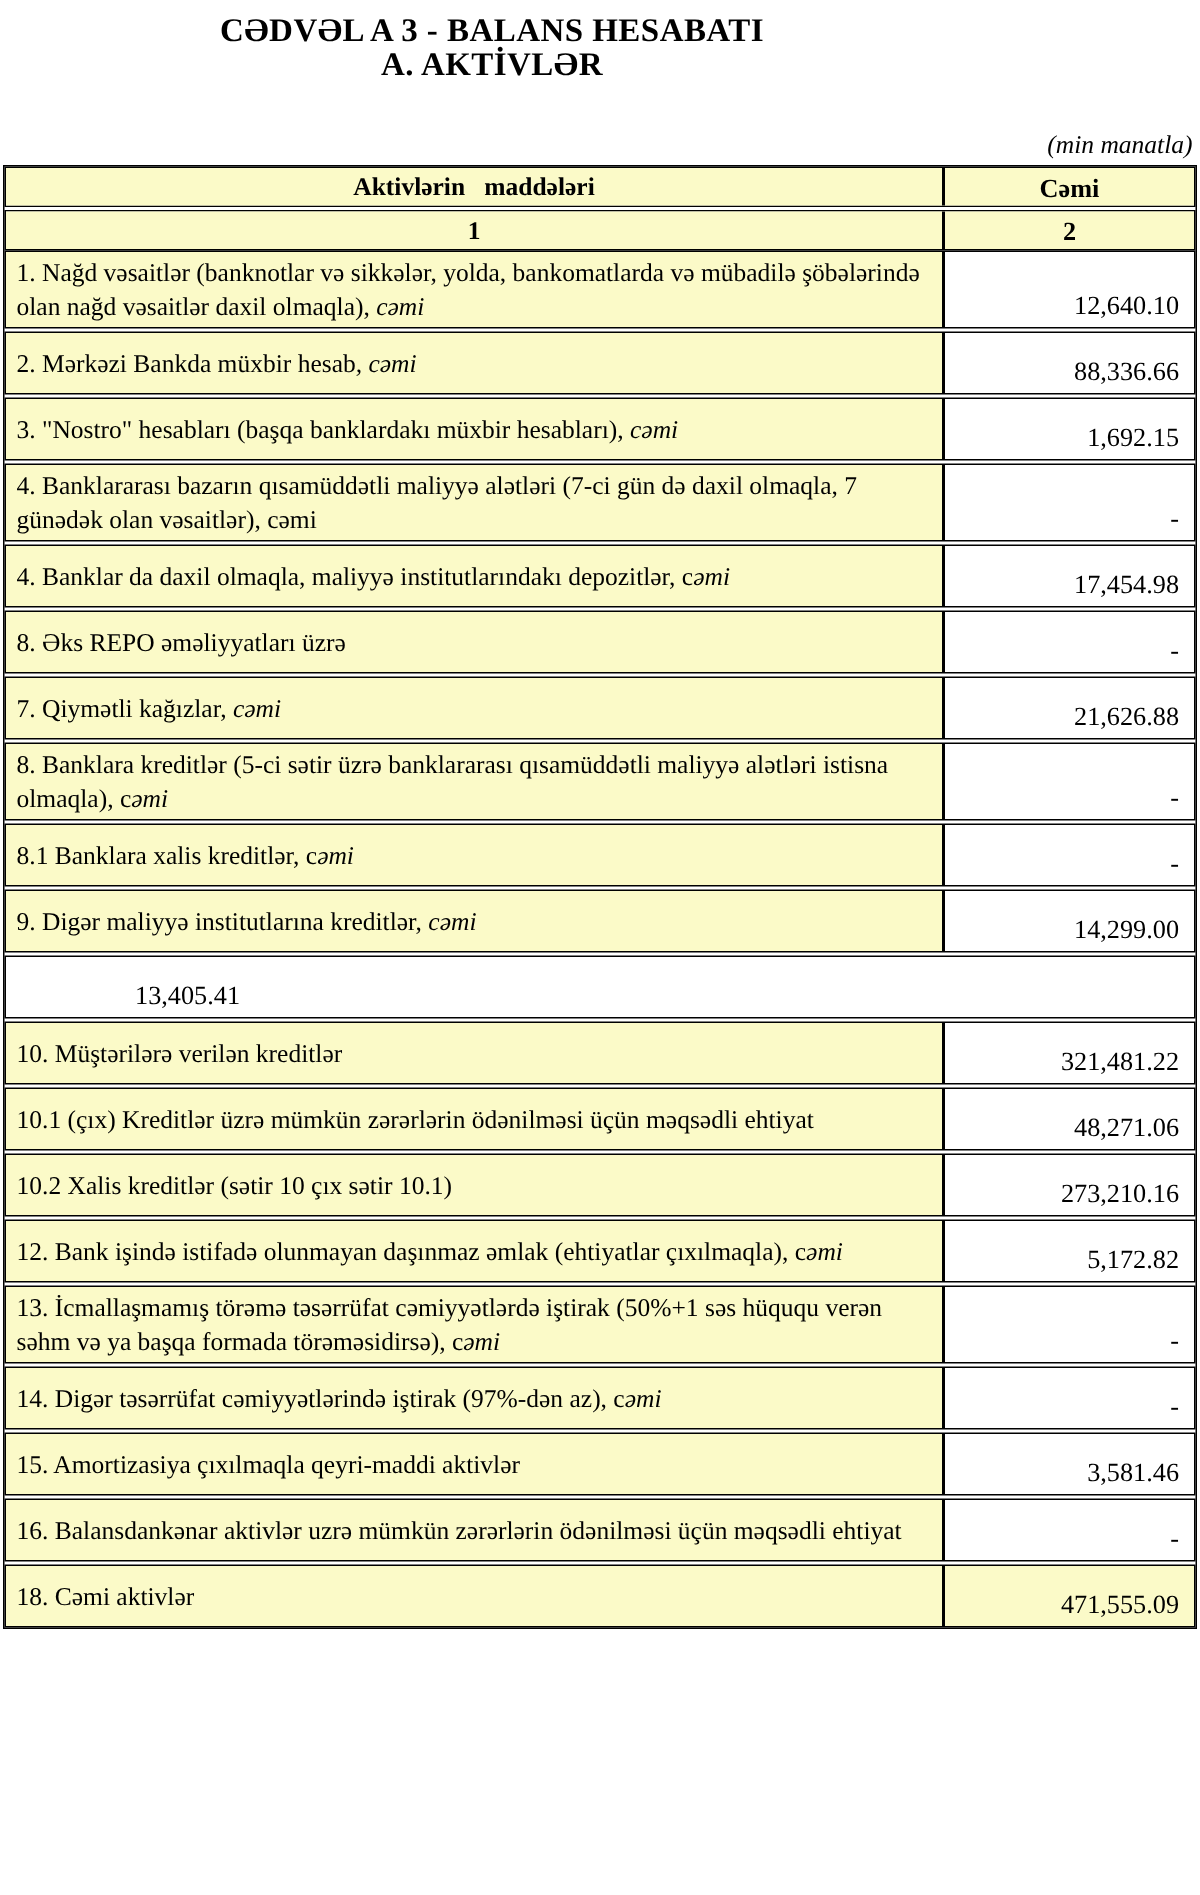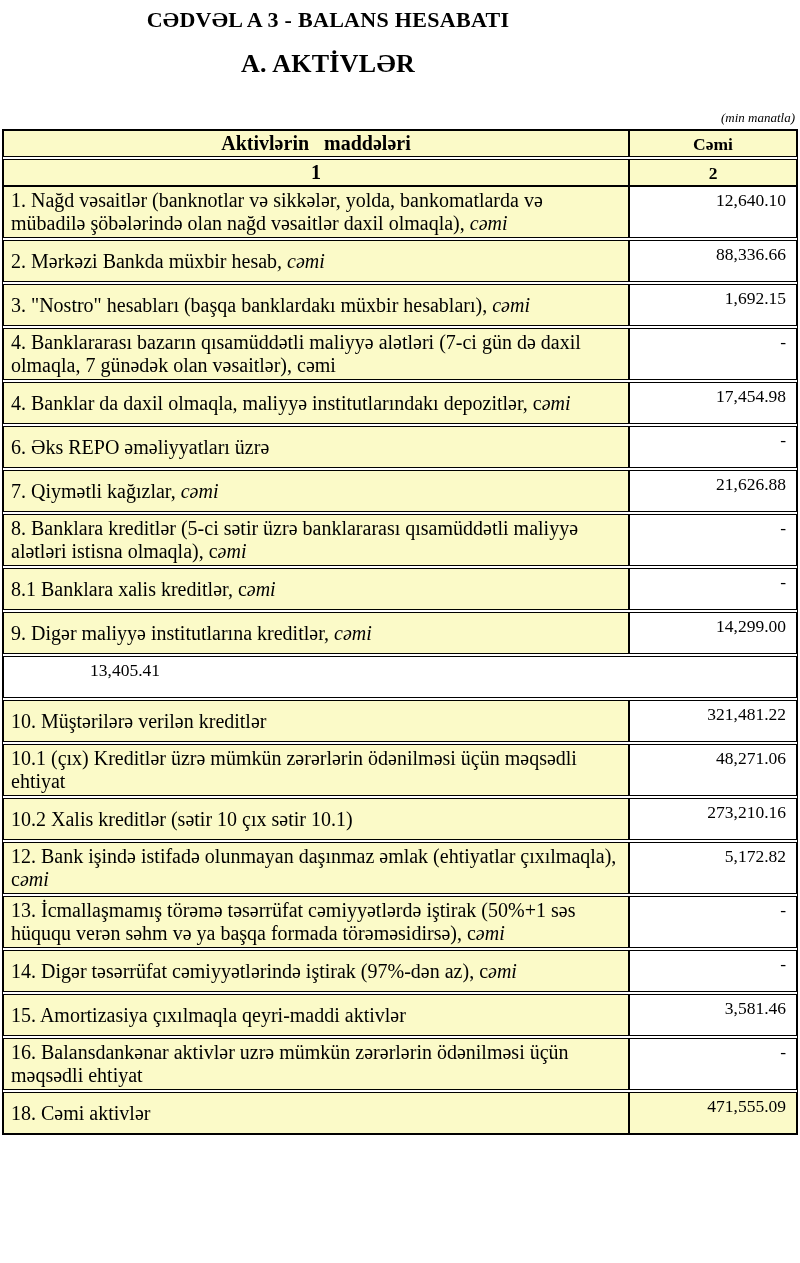--- a/index.html
+++ b/index.html
@@ -27,66 +27,66 @@
     text-align: center;
     padding-left: 24px;
   }
   .doc-title {
     font-size: 22px;
     font-weight: bold;
     letter-spacing: 0.3px;
     line-height: 1.0;
   }
   .doc-subtitle {
-    font-size: 26px;
+    font-size: 22px;
     font-weight: bold;
     letter-spacing: 0.3px;
     line-height: 1.0;
-    margin-top: 20px;
+    margin-top: 1px;
   }
   .unit-note {
     margin-top: 33px;
     margin-bottom: 3px;
     padding-right: 5px;
     text-align: right;
     font-style: italic;
-    font-size: 13px;
+    font-size: 17px;
   }
   .table-wrap {
     margin: 0 2px 0 2px;
     border: 1px solid var(--border);
     background: #fff;
   }
   .row {
     display: flex;
     border: 1px solid var(--border);
     margin-top: 2px;
     min-height: 42px;
   }
   .row:first-child { margin-top: 0; }
   .row.hdr  { min-height: 25px; }
   .row.sub  { min-height: 21px; }
   .label-cell {
     flex: 1;
     background: var(--yellow);
     border-right: 2px solid var(--border);
     padding: 2px 8px 2px 7px;
-    font-size: 20px;
+    font-size: 17px;
     line-height: 23px;
     display: flex;
     align-items: center;
   }
   .value-cell {
     width: 166px;
     background: var(--white);
     padding: 2px 10px 4px 6px;
     font-size: 17.5px;
     line-height: 22px;
     display: flex;
-    align-items: flex-start;
+    align-items: flex-end;
     justify-content: flex-end;
     text-align: right;
   }
   .value-cell.yellow { background: var(--yellow); }
   .row.hdr .label-cell,
   .row.sub .label-cell {
     justify-content: center;
     text-align: center;
     font-weight: bold;
     white-space: pre-wrap;
@@ -161,21 +161,21 @@
         <div class="row">
           <div class="label-cell">
             <span><span>4. Banklar da daxil olmaqla, maliyyə institutlarındakı depozitlər, c</span><span class="it">əmi</span></span>
           </div>
           <div class="value-cell">
             <span>17,454.98</span>
           </div>
         </div>
         <div class="row">
           <div class="label-cell">
-            <span><span>6. Əks REPO əməliyyatları üzrə</span></span>
+            <span><span>8. Əks REPO əməliyyatları üzrə</span></span>
           </div>
           <div class="value-cell">
             <span>-</span>
           </div>
         </div>
         <div class="row">
           <div class="label-cell">
             <span><span>7. Qiymətli kağızlar, </span><span class="it">cəmi</span></span>
           </div>
           <div class="value-cell">

